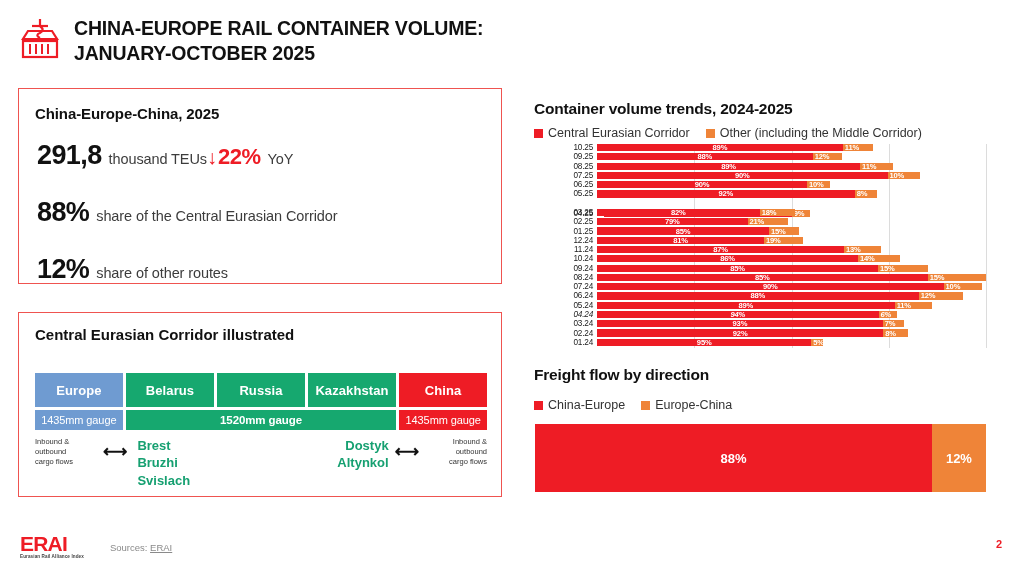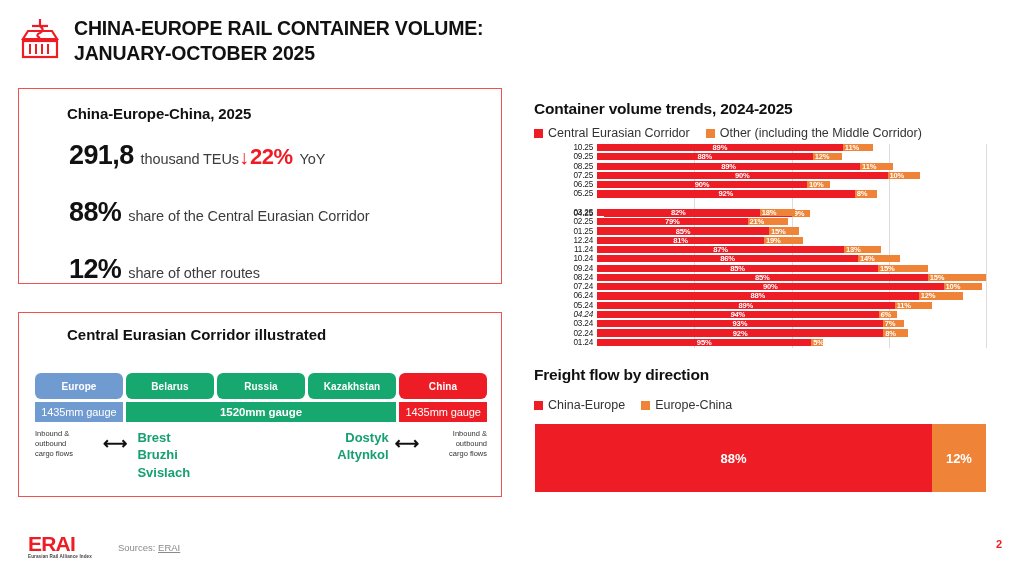--- a/index.html
+++ b/index.html
@@ -14,40 +14,40 @@
 
   
   .header{position:absolute;left:18px;top:14px;width:600px;height:62px;display:flex;align-items:flex-start;gap:12px;}
   .container-icon{width:44px;height:46px;flex:0 0 44px;margin-top:3px;}
   .header-title{
     font-size:19.5px;font-weight:bold;line-height:1.28;letter-spacing:-0.2px;
     color:#111111;padding-top:2px;white-space:pre-line;
   }
 
   
-  .card{position:absolute;border:1.4px solid #ef5350;background:#fff;box-sizing:border-box;padding-left:32px;}
+  .card{position:absolute;border:1.4px solid #ef5350;background:#fff;box-sizing:border-box;}
   #stats-card{left:18px;top:88px;width:484px;height:196px;}
   .card-title{font-size:15px;font-weight:bold;color:#111;margin:16px 0 0 16px;letter-spacing:-0.1px;}
   .stat-row{margin:0 0 0 18px;display:flex;align-items:baseline;}
   .stat-big{font-size:27px;font-weight:bold;color:#111;letter-spacing:-0.6px;}
   .stat-small{font-size:14.5px;color:#3c3c3c;margin-left:7px;letter-spacing:-0.1px;}
   .stat-yoy{font-size:22px;font-weight:bold;color:#ee1c25;margin-left:20px;letter-spacing:-0.5px;}
   .yoy-arrow{font-size:20px;font-weight:bold;color:#ee1c25;}
   #row-teu{margin-top:18px;}
   #row-cec{margin-top:26px;}
   #row-other{margin-top:26px;}
 
   
   #corridor-card{left:18px;top:312px;width:484px;height:185px;}
   #corridor-title{font-size:15px;font-weight:bold;color:#111;margin:13px 0 8px 16px;}
   .corridor-wrap{position:absolute;left:16px;top:60px;width:452px;}
   .country-row{display:flex;gap:3px;}
   .country-cell{
-    height:26px;display:flex;align-items:center;justify-content:center;
-    color:#fff;font-size:10px;font-weight:bold;letter-spacing:0.1px;border-radius:6px;
+    height:34px;display:flex;align-items:center;justify-content:center;
+    color:#fff;font-size:13px;font-weight:bold;letter-spacing:0.1px;
   }
   .gauge-row{display:flex;gap:3px;margin-top:3px;}
   .gauge-cell{
     height:20px;display:flex;align-items:center;justify-content:center;
     color:#fff;font-size:11px;letter-spacing:-0.1px;
   }
   .gauge-cell.mid{font-weight:bold;font-size:11.5px;}
   .flow-row{display:flex;margin-top:7px;position:relative;height:62px;}
   .flow-note{font-size:7.5px;line-height:1.35;color:#333;width:62px;}
   .flow-note.right{text-align:right;}
@@ -75,21 +75,21 @@
 
   
   #freight-title{position:absolute;left:534px;top:366px;font-size:15.5px;font-weight:bold;color:#111;letter-spacing:-0.2px;}
   #freight-legend{left:534px;top:398px;}
   #freight-bar{position:absolute;left:535px;top:424px;width:451px;height:68px;display:flex;}
   .fseg{height:100%;display:flex;align-items:center;justify-content:center;color:#fff;font-weight:bold;font-size:13px;}
   #fseg-ce{background:#ee1c25;}
   #fseg-ec{background:#ef8438;}
 
   
-  #footer{position:absolute;left:20px;top:533px;display:flex;align-items:flex-start;gap:26px;margin-left:8px;}
+  #footer{position:absolute;left:20px;top:533px;display:flex;align-items:flex-start;gap:26px;}
   .erai-logo{line-height:1;}
   .erai-word{font-size:21px;font-weight:bold;color:#ee1c25;letter-spacing:-0.8px;}
   .erai-sub{font-size:4.6px;font-weight:bold;color:#444;letter-spacing:0.1px;margin-top:1px;}
   .sources{font-size:9.5px;color:#8a8a8a;padding-top:9px;}
   .sources a{color:#8a8a8a;text-decoration:underline;}
   #page-num{position:absolute;right:22px;top:538px;font-size:11px;font-weight:bold;color:#ee1c25;}
 </style>
 </head>
 <body>
 

